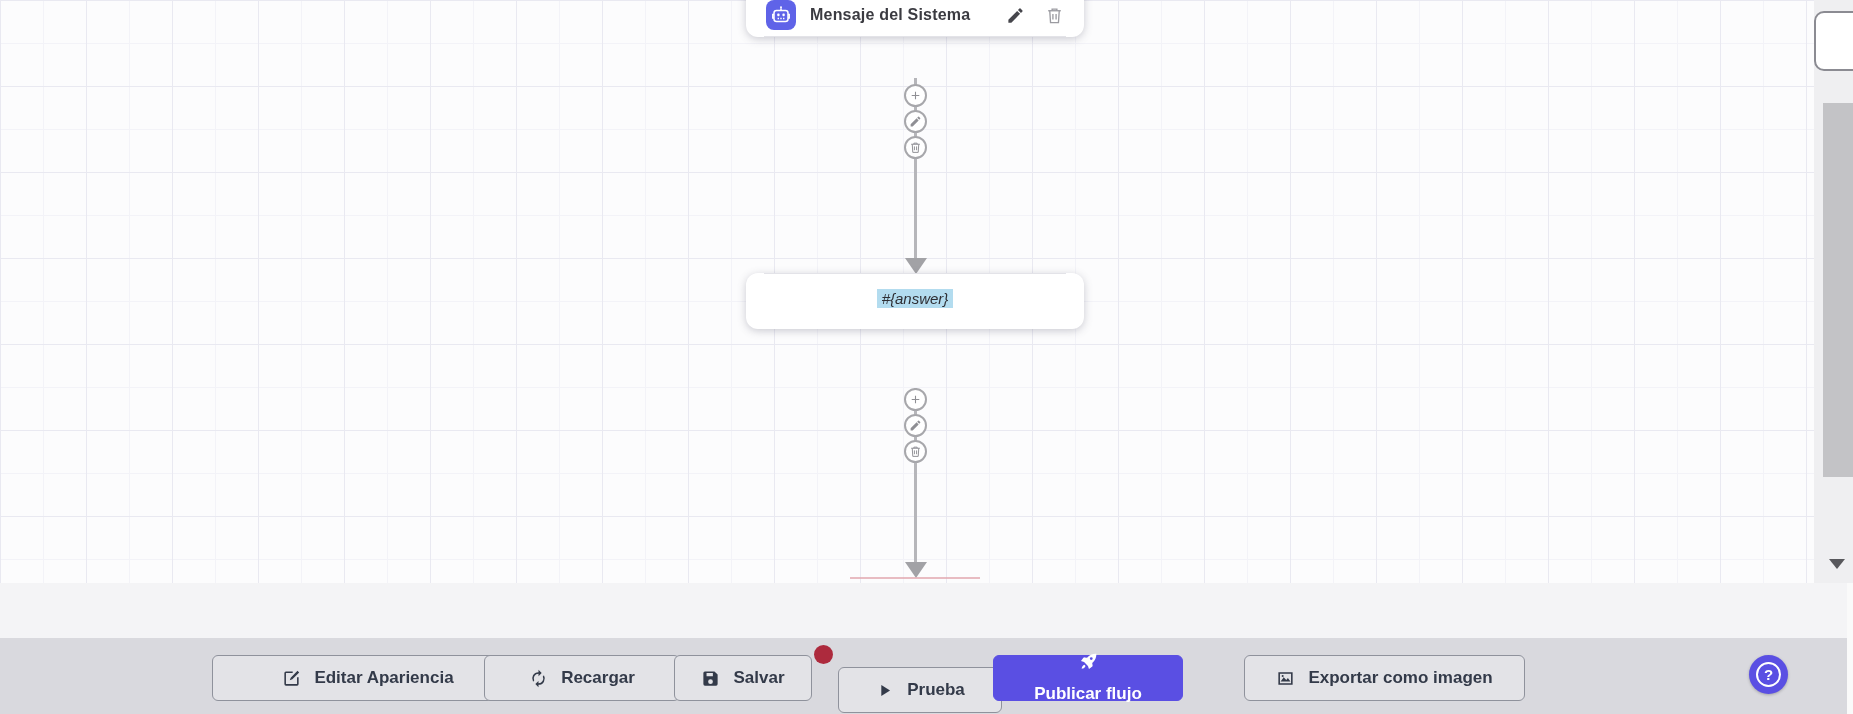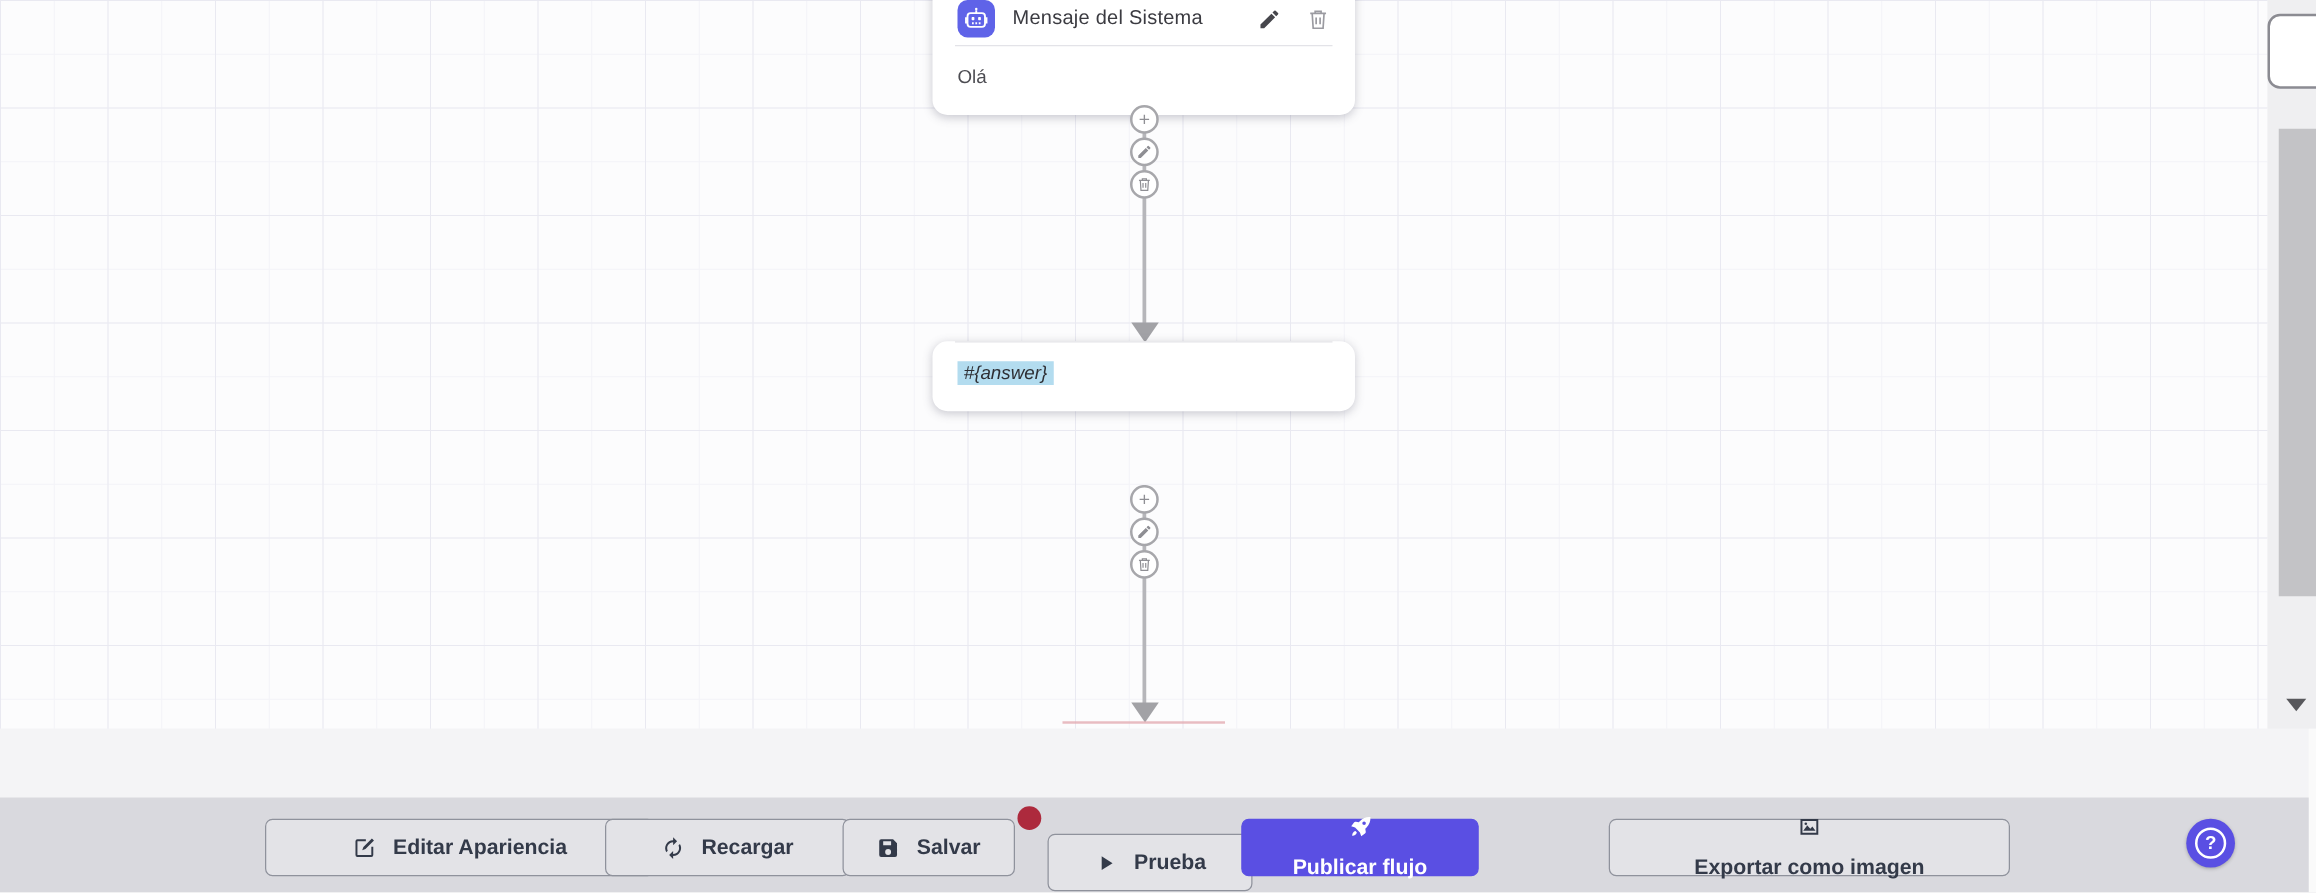--- a/index.html
+++ b/index.html
@@ -21,28 +21,28 @@
   }
   
   .node{
     position:absolute;width:338px;background:#fff;border-radius:12px;
     box-shadow:0 2px 8px rgba(90,90,110,.30);
   }
   .node-header{display:flex;align-items:center;gap:14px;padding:16px 20px 6px 20px;}
   .node-icon{width:30px;height:30px;border-radius:8px;flex:0 0 auto;
     display:flex;align-items:center;justify-content:center;}
   .node-icon svg{width:24px;height:24px;}
-  .node-title{flex:1;font-size:16px;font-weight:normal;color:#3b3b41;letter-spacing:.2px;}
+  .node-title{flex:1;font-size:16px;font-weight:bold;color:#3b3b41;letter-spacing:.2px;}
   .hdr-act{width:19px;height:19px;cursor:pointer;}
   .hdr-act.pencil{color:#46464c;margin-right:6px;}
   .hdr-act.trash{color:#9b9ba1;}
   .hdr-act svg{width:100%;height:100%;}
   .node-divider{height:1px;background:#e3e3e8;margin:0 18px;}
   .node-body{padding:14px 20px 20px 20px;font-size:15px;color:#4c4c52;line-height:21px;}
-  .node-body.centered{}
+  .node-body.centered{text-align:center;}
   .var-highlight{font-style:italic;color:#2e2e33;background:#b3dcef;padding:1px 5px;}
   
   .conn-line{position:absolute;width:3px;background:#b6b6ba;}
   .conn-arrow{position:absolute;width:0;height:0;
     border-left:11px solid transparent;border-right:11px solid transparent;
     border-top:16px solid #a2a2a6;}
   .conn-btn{
     position:absolute;width:23px;height:23px;border-radius:50%;
     background:#fff;border:2px solid #a7a7ab;box-sizing:border-box;
     display:flex;align-items:center;justify-content:center;color:#8f8f94;cursor:pointer;
@@ -110,21 +110,20 @@
       <div class="hdr-act trash">
         <svg viewBox="0 0 24 24" fill="none" stroke="currentColor" stroke-width="1.7">
           <path d="M4 6h16"></path>
             <path d="M9 6V4h6v2"></path>
             <path d="M6 6l1 15h10l1-15"></path>
             <path d="M10 10v7M14 10v7"></path>
         </svg>
       </div>
     </div>
     <div class="node-divider"></div>
-    <div class="node-body">Olá</div>
   </div>
 
   <div class="conn-btn" style="left:904px;top:84px;">
     <svg viewBox="0 0 24 24" fill="none" stroke="currentColor" stroke-width="2">
         <path d="M12 5v14M5 12h14"></path>
       </svg>
   </div>
   <div class="conn-btn" style="left:904px;top:110px;">
     <svg viewBox="0 0 24 24" fill="currentColor">
         <path d="M3 17.25V21h3.75L17.81 9.94l-3.75-3.75L3 17.25zM20.71 7.04a1 1 0 0 0 0-1.41l-2.34-2.34a1 1 0 0 0-1.41 0l-1.83 1.83 3.75 3.75 1.83-1.83z"></path>
@@ -211,21 +210,21 @@
 </div>
 
 <div class="fbtn primary" style="left: 993px; width: 190px; background-color: rgb(90, 79, 227); flex-direction: column;">
   <svg viewBox="0 0 24 24" fill="currentColor">
     <path d="M21.9 2.1c-3.9-.3-7.8 1.2-10.5 3.9L10.2 7.3l-3.1-.5c-.7-.1-1.4.2-1.8.8L2.5 11.4l3.9 1.3 4.9 4.9 1.3 3.9 3.8-2.8c.6-.4.9-1.1.8-1.8l-.5-3.1 1.3-1.2c2.7-2.7 4.2-6.6 3.9-10.5zM15.5 10.1a1.8 1.8 0 1 1 0-3.6 1.8 1.8 0 0 1 0 3.6z"></path>
     <path d="M6.8 16.2c-1.2.3-2.2 1.1-2.8 2.3-.4.9-.6 2.5-.6 2.5s1.6-.2 2.5-.6c1.2-.6 2-1.6 2.3-2.8z"></path>
   </svg>
   <span>Publicar flujo</span>
 </div>
 
-<div class="fbtn" style="left:1287px;width:321px;flex-direction:column;">
+<div class="fbtn" style="left:1244px;width:281px;">
   <svg viewBox="0 0 24 24" fill="currentColor">
     <path d="M21 4v16H3V4h18zm-2 2H5v12h14V6zm-9.6 4.1L13 14l2-2.5 3.2 4.4H5.8l3.6-4.8z"></path>
     <circle cx="8.4" cy="8.9" r="1.3"></circle>
   </svg>
   <span>Exportar como imagen</span>
 </div>
 
 <div class="help-fab" style="background-color: rgb(90, 79, 227);">
   <span class="help-q">?</span>
 </div>

